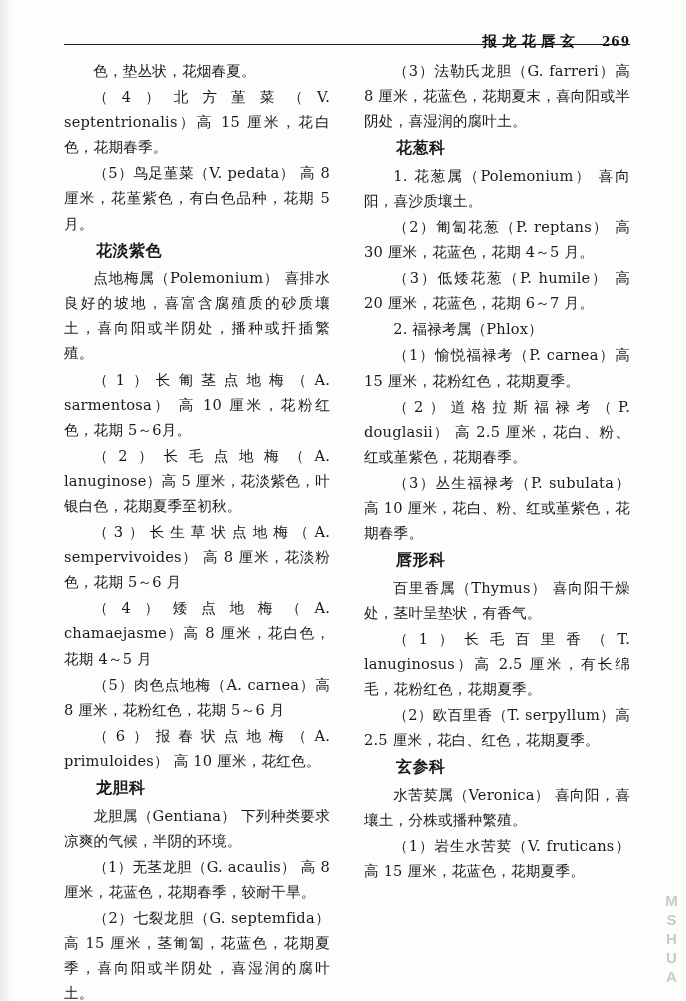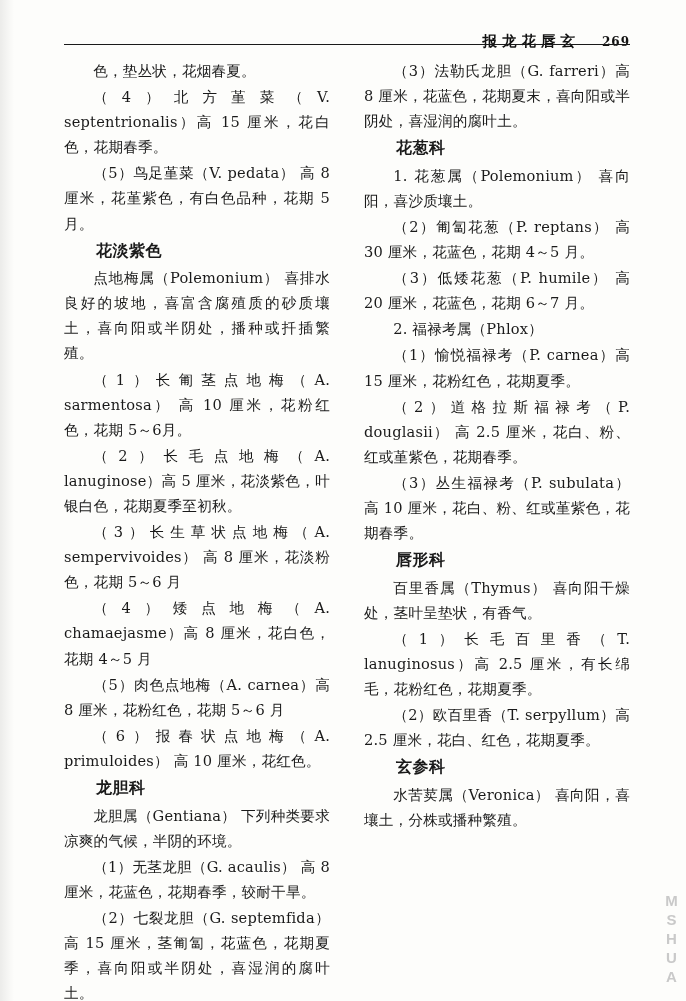--- a/index.html
+++ b/index.html
@@ -155,18 +155,19 @@
       <p class="para indent">2. 福禄考属（<span class="it">Phlox</span>）</p>
       <p class="para indent">（1）愉悦福禄考（<span class="it">P. carnea</span>）高 15 厘米，花粉红色，花期夏季。</p>
       <p class="para indent">（2）道格拉斯福禄考（<span class="it">P. douglasii</span>） 高 2.5 厘米，花白、粉、红或堇紫色，花期春季。</p>
       <p class="para indent">（3）丛生福禄考（<span class="it">P. subulata</span>）高 10 厘米，花白、粉、红或堇紫色，花期春季。</p>
       <p class="heading">唇形科</p>
       <p class="para indent">百里香属（<span class="it">Thymus</span>） 喜向阳干燥处，茎叶呈垫状，有香气。</p>
       <p class="para indent">（1）长毛百里香（<span class="it">T. lanuginosus</span>）高 2.5 厘米，有长绵毛，花粉红色，花期夏季。</p>
       <p class="para indent">（2）欧百里香（<span class="it">T. serpyllum</span>）高 2.5 厘米，花白、红色，花期夏季。</p>
       <p class="heading">玄参科</p>
       <p class="para indent">水苦荬属（<span class="it">Veronica</span>） 喜向阳，喜壤土，分株或播种繁殖。</p>
+      <p class="para indent">（1）岩生水苦荬（<span class="it">V. fruticans</span>）高 15 厘米，花蓝色，花期夏季。</p>
     </div>
   </div>
 
   <div class="watermark">MSHUA</div>
   <div class="edge-shadow"></div>
 </div>
 
 </body></html>

